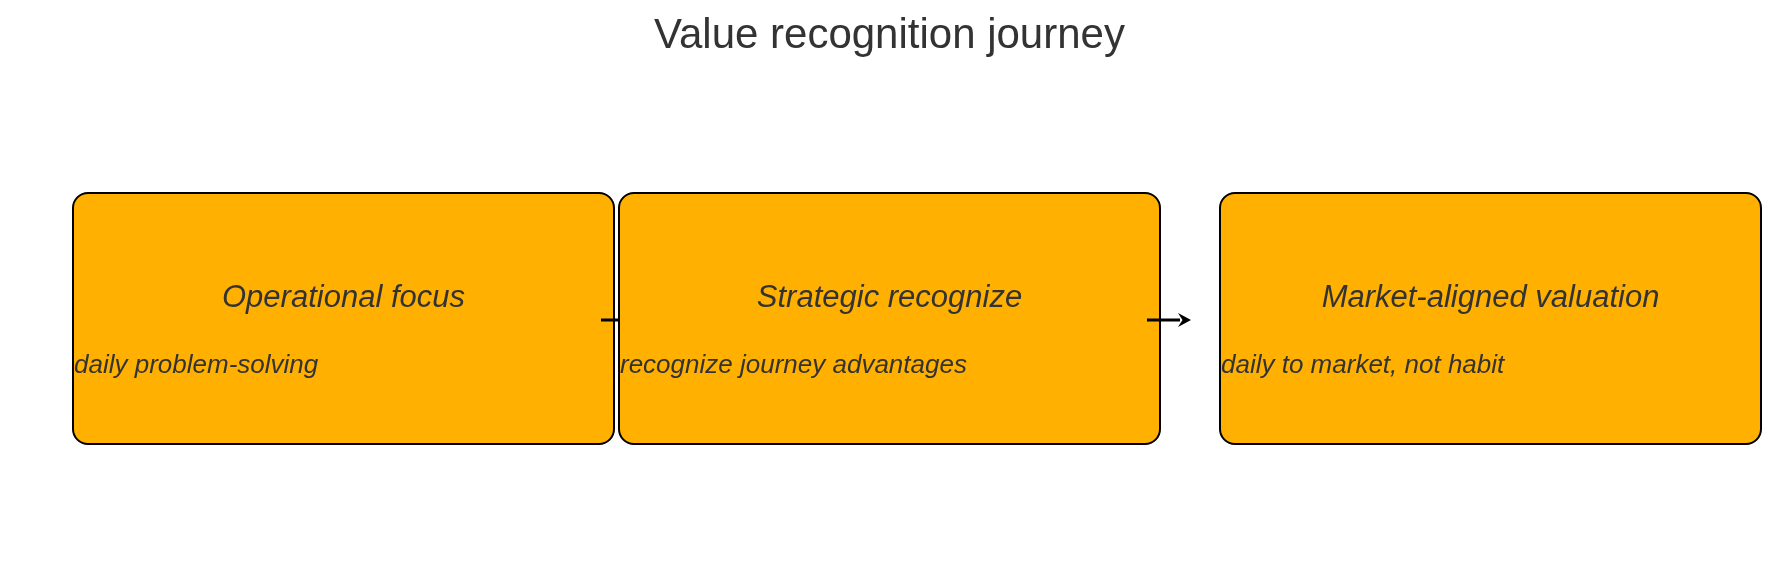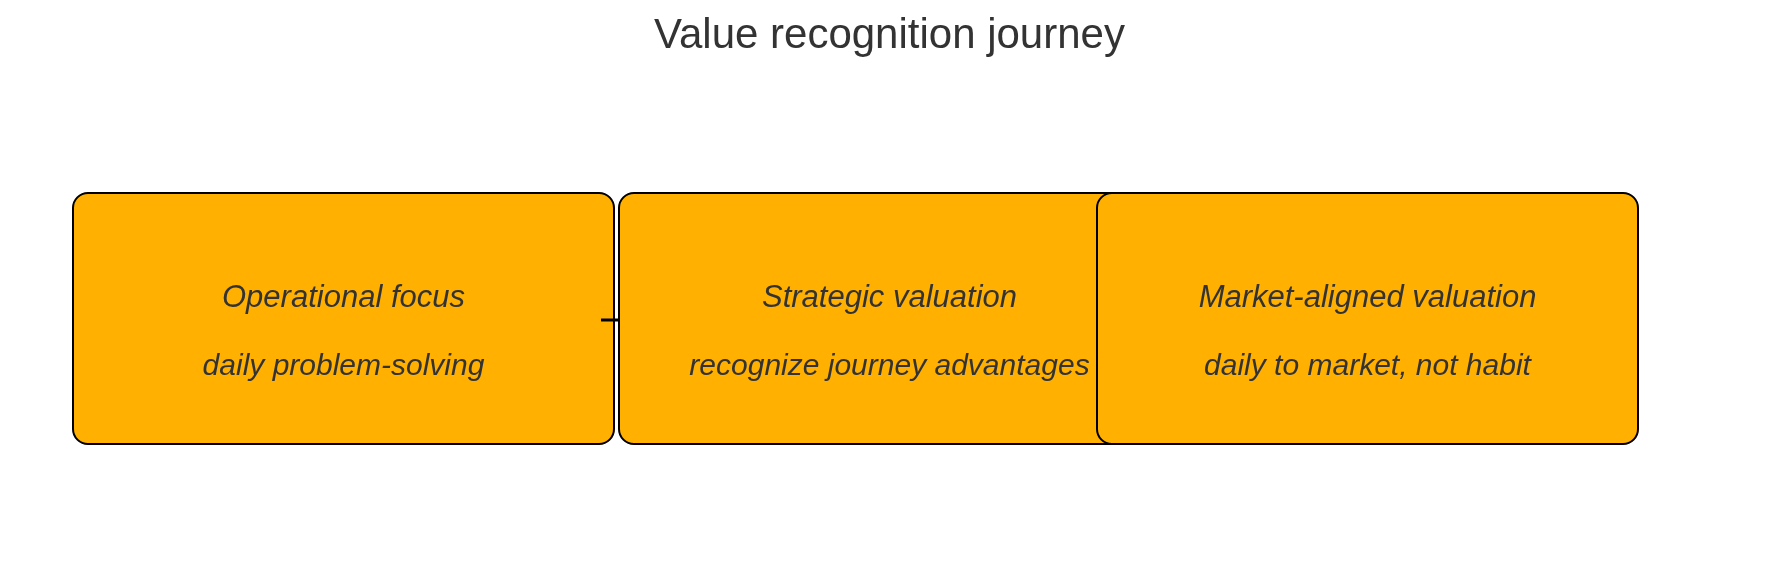--- a/index.html
+++ b/index.html
@@ -32,40 +32,40 @@
     width: 543px;
     height: 253px;
     box-sizing: border-box;
     background: var(--box-fill, #FFB000);
     border: 2.5px solid var(--box-border, #000000);
     border-radius: 16px;
     font-style: italic;
   }
   .stage-box.pos-1 { left: 72px; }
   .stage-box.pos-2 { left: 618px; }
-  .stage-box.pos-3 { left: 1096px; }
+  .stage-box.pos-3 { left: 1219px; }
   .stage-title {
     position: absolute;
     top: 103px;
     left: 0;
     width: 100%;
     transform: translateY(-50%);
     text-align: center;
     font-size: 31px;
     line-height: 1.1;
     color: var(--text, #333333);
   }
   .stage-desc {
     position: absolute;
     top: 170px;
     left: 0;
     width: 100%;
     transform: translateY(-50%);
-    text-align: center;
-    font-size: 30px;
+    text-align: left;
+    font-size: 26px;
     line-height: 1.1;
     color: var(--text, #333333);
   }
   .arrow {
     position: absolute;
     top: 309px;
     width: 46px;
     height: 22px;
   }
   .arrow.pos-1 { left: 600px; }
@@ -92,21 +92,21 @@
   </div>
 
   <div class="arrow pos-1">
     <svg width="46" height="22" viewBox="0 0 46 22" aria-hidden="true">
       <line x1="1" y1="11" x2="34" y2="11"></line>
       <polygon points="32,4 45,11 32,18 36.5,11"></polygon>
     </svg>
   </div>
 
   <div class="stage-box pos-2">
-    <div class="stage-title">Strategic valuation</div>
+    <div class="stage-title">Strategic recognize</div>
     <div class="stage-desc">recognize journey advantages</div>
   </div>
 
   <div class="arrow pos-2">
     <svg width="46" height="22" viewBox="0 0 46 22" aria-hidden="true">
       <line x1="1" y1="11" x2="34" y2="11"></line>
       <polygon points="32,4 45,11 32,18 36.5,11"></polygon>
     </svg>
   </div>
 

